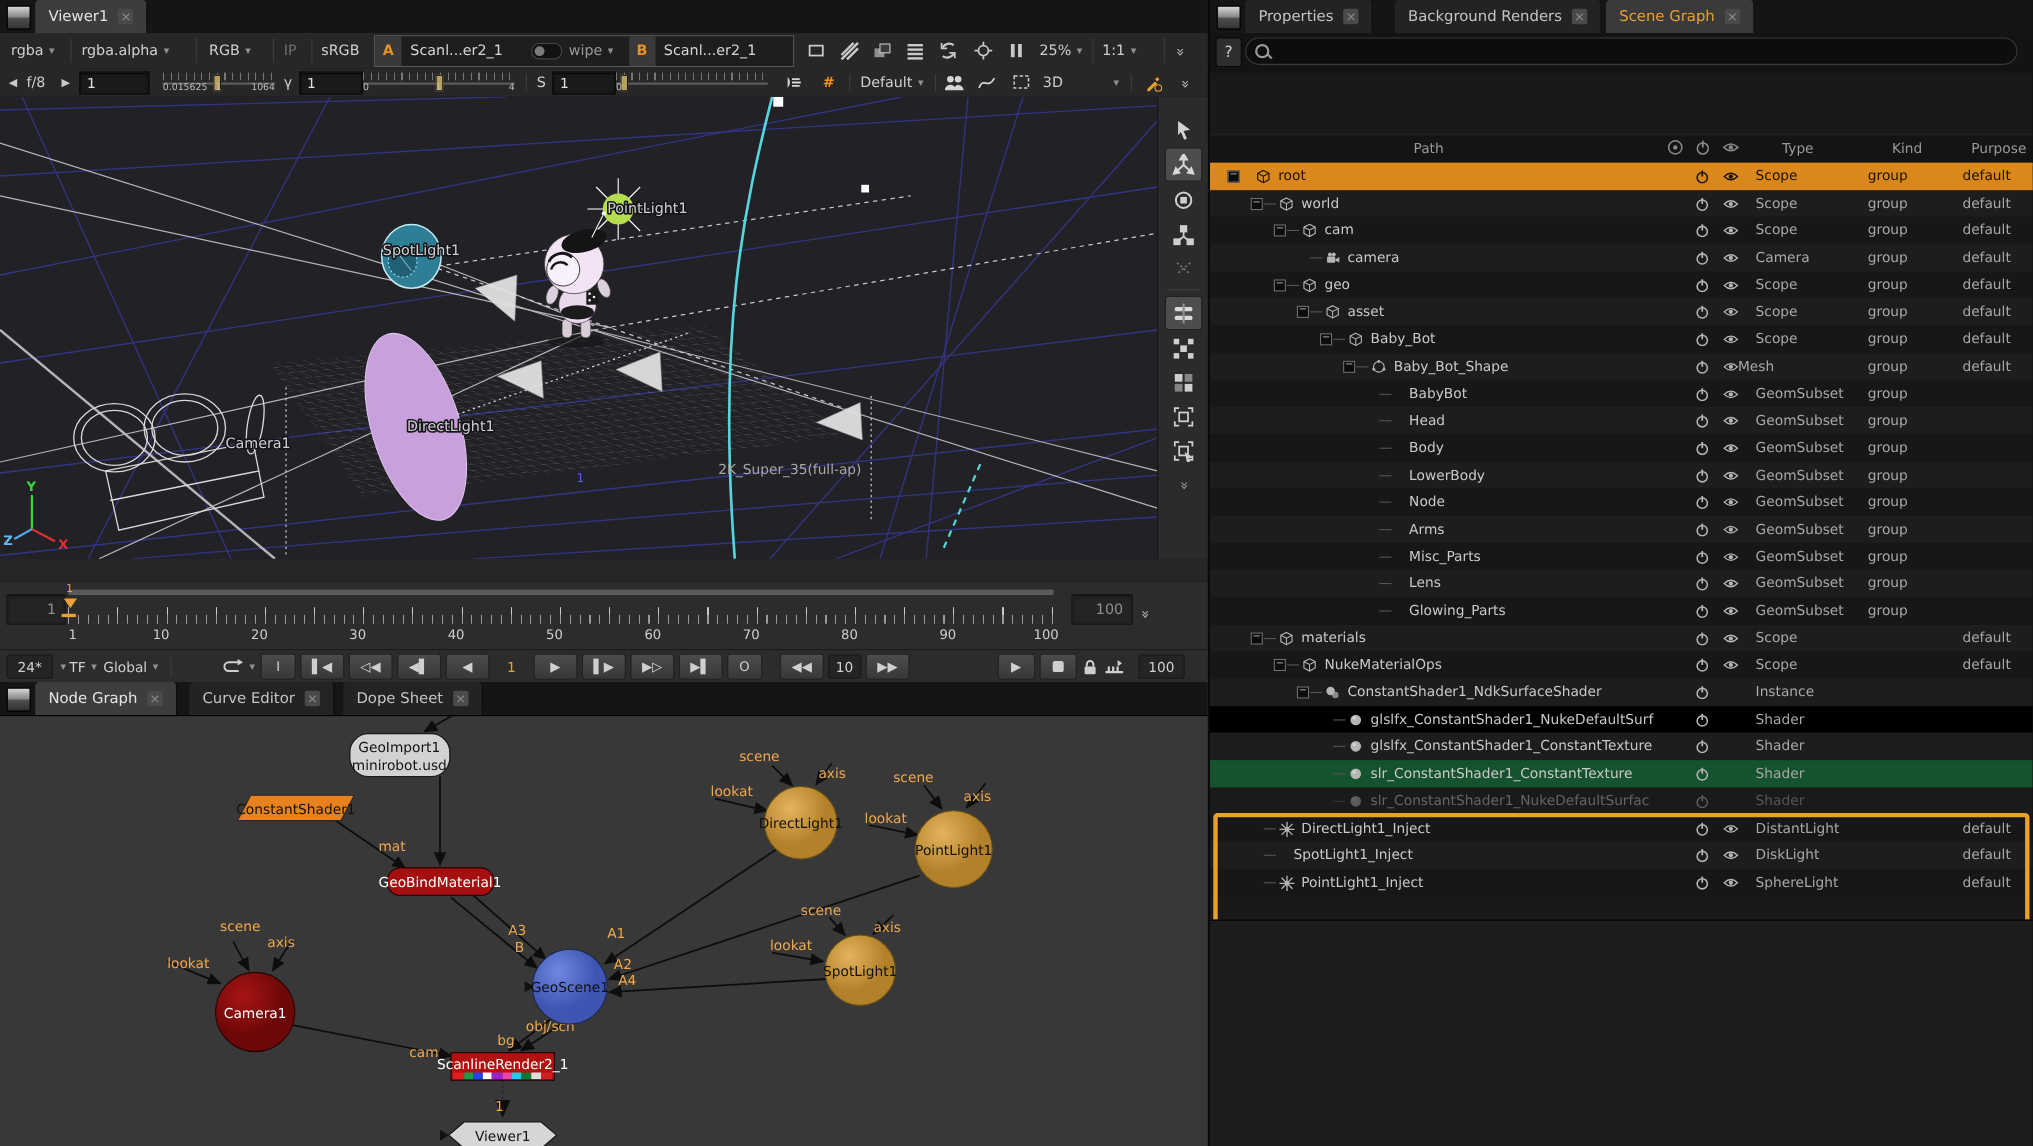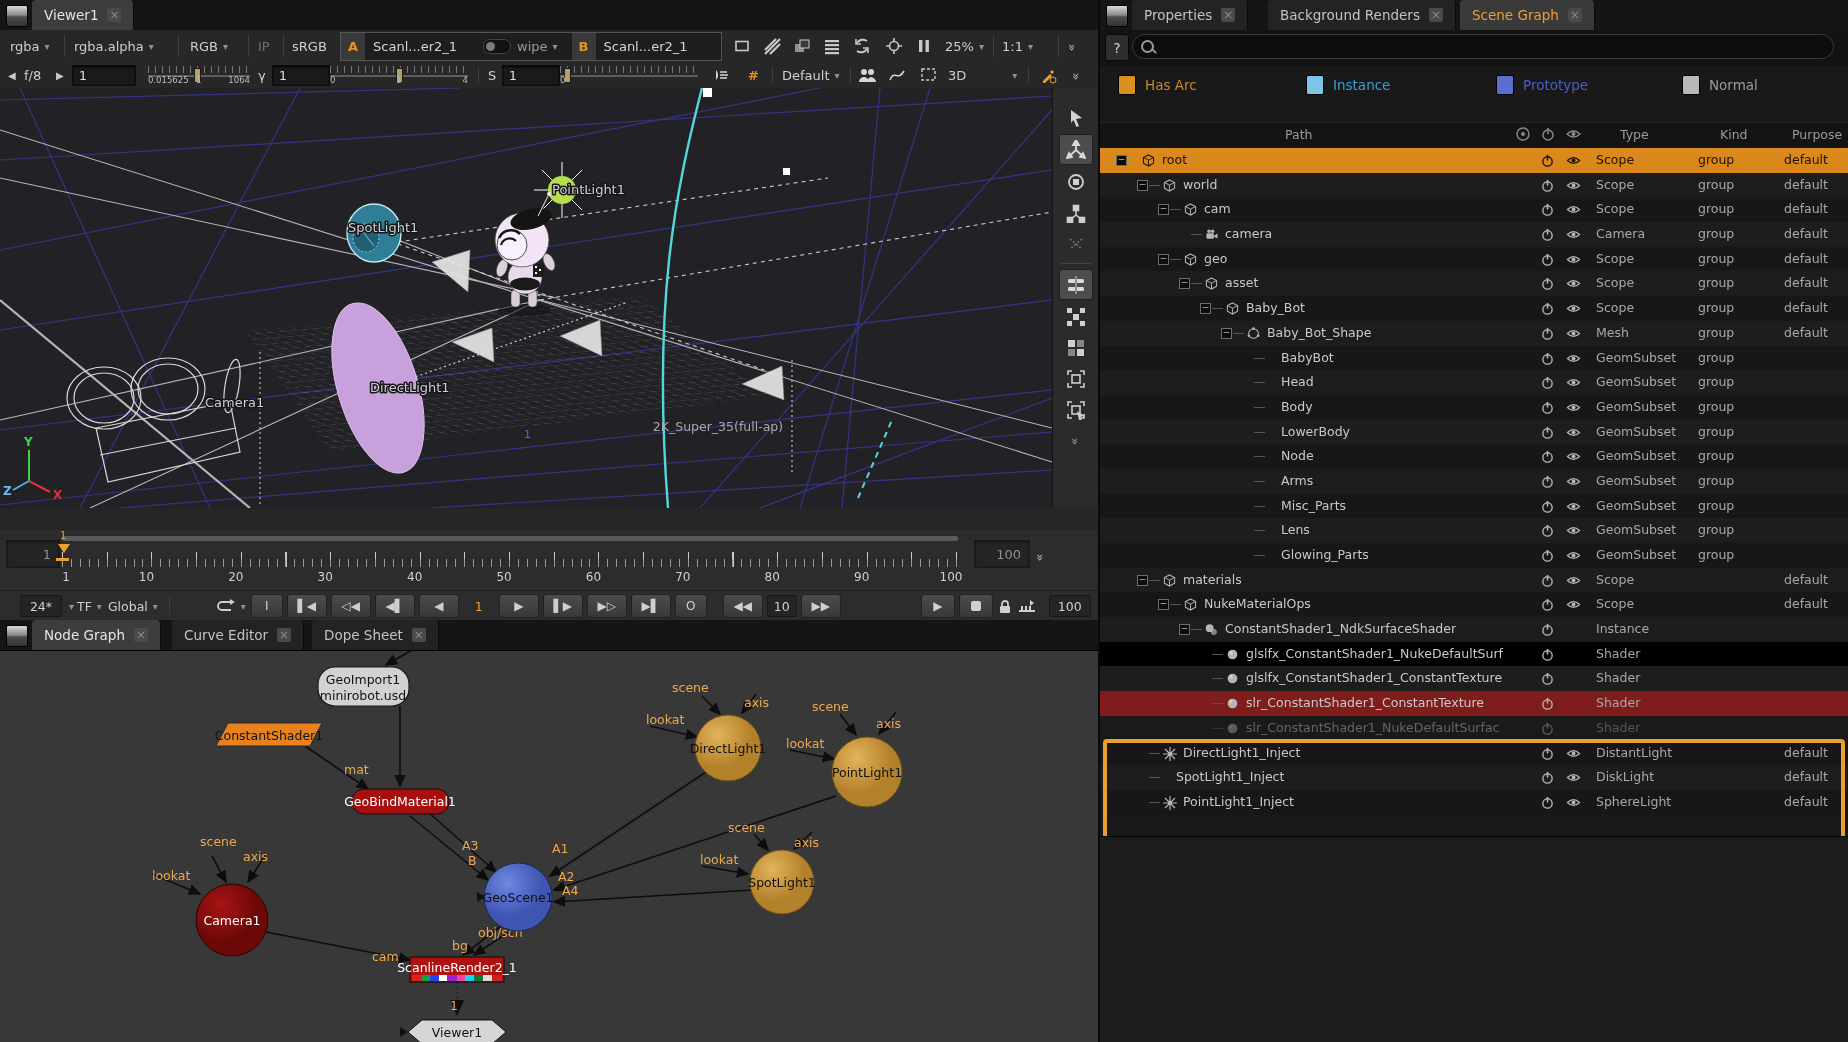--- a/index.html
+++ b/index.html
@@ -536,21 +536,21 @@
     <span id="ph-frame">1</span>
     <div id="playhead">
         <span class="tri"></span>
         <span class="bar"></span>
       </div>
     <div class="rangebox" style="left:974px;width:38px;">100</div>
     <span class="abs" style="left:1038px;top:16px"><span class="chev2">»</span></span>
   </div>
 
   <div id="playbar">
-    <span class="pb-field" style="width:40px;margin-left:20px">
+    <span class="pb-field" style="width:40px;margin-left:6px">
         <span>24*</span>
       </span>
     <span class="caret">▾</span>
     <span class="pb-txt">
         <span>TF</span>
         <span class="caret">▾</span>
       </span>
     <span class="pb-txt">
         <span>Global</span>
         <span class="caret">▾</span>
@@ -767,38 +767,20 @@
         <span class="x">×</span>
     </div>
   </div>
 
   <div id="sg-search-row">
     <span id="sg-help">?</span>
     <input id="sg-search" type="text" style="">
     <span class="mag"></span>
   </div>
 
-  <div id="sg-legend">
-    <span class="leg-item" style="left:18px">
-      <span class="leg-sw" style="background:#d9901f"></span>
-      <span style="color:#c98a28">Has Arc</span>
-      </span>
-    <span class="leg-item" style="left:206px">
-      <span class="leg-sw" style="background:#7cc4e8"></span>
-      <span style="color:#3f9fd4">Instance</span>
-      </span>
-    <span class="leg-item" style="left:396px">
-      <span class="leg-sw" style="background:#5a6ed0"></span>
-      <span style="color:#4b5fc0">Prototype</span>
-      </span>
-    <span class="leg-item" style="left:582px">
-      <span class="leg-sw" style="background:#b9b9b9"></span>
-      <span style="color:#9a9a9a">Normal</span>
-      </span>
-  </div>
 
   <div id="sg-header">
     <span style="left:185px">Path</span>
     <span style="left:416px">
       <svg width="14" height="14">
           <circle cx="7" cy="7" r="6" fill="none" stroke="#8a8a8a" stroke-width="1.4"></circle>
           <circle cx="7" cy="7" r="2" fill="#8a8a8a"></circle>
         </svg></span>
     <span style="left:441px">
       <svg width="14" height="14">
@@ -967,21 +949,21 @@
           </svg></span>
         <span class="sg-label" style="left:167px">Baby_Bot_Shape</span>
         <span style="left:441px;top:6px"><svg width="13" height="13" viewBox="0 0 14 14">
             <circle cx="7" cy="8" r="5" fill="none" stroke="#b5b5b5" stroke-width="1.5"></circle>
             <line x1="7" y1="1" x2="7" y2="7" stroke="#b5b5b5" stroke-width="1.7"></line>
           </svg></span>
         <span style="left:466px;top:6px"><svg width="15" height="13" viewBox="0 0 15 14">
             <path d="M1 7q6.5-6.4 13 0q-6.5 6.4-13 0z" fill="none" stroke="#b5b5b5" stroke-width="1.3"></path>
             <circle cx="7.5" cy="7" r="2.1" fill="#b5b5b5"></circle>
           </svg></span>
-        <span class="sg-col" style="left:496px">Mesh</span>
+        <span class="sg-col" style="left:480px">Mesh</span>
         <span class="sg-col" style="left:598px">group</span>
         <span class="sg-col" style="left:684px">default</span>
       </div>
       <div class="sg-row" style="background: rgb(23, 23, 23);">
         <span class="conn" style="left:154px;width:11px"></span>
         <span class="sg-label" style="left:181px">BabyBot</span>
         <span style="left:441px;top:6px"><svg width="13" height="13" viewBox="0 0 14 14">
             <circle cx="7" cy="8" r="5" fill="none" stroke="#b5b5b5" stroke-width="1.5"></circle>
             <line x1="7" y1="1" x2="7" y2="7" stroke="#b5b5b5" stroke-width="1.7"></line>
           </svg></span>
@@ -1192,21 +1174,21 @@
           </svg></span>
         <span class="sg-label" style="left:146px">glslfx_ConstantShader1_ConstantTexture</span>
         <span style="left:441px;top:6px"><svg width="13" height="13" viewBox="0 0 14 14">
             <circle cx="7" cy="8" r="5" fill="none" stroke="#b5b5b5" stroke-width="1.5"></circle>
             <line x1="7" y1="1" x2="7" y2="7" stroke="#b5b5b5" stroke-width="1.7"></line>
           </svg></span>
         <span class="sg-col" style="left:496px">Shader</span>
         <span class="sg-col" style="left:598px"></span>
         <span class="sg-col" style="left:684px"></span>
       </div>
-      <div class="sg-row" style="background: #7f1d1d;">
+      <div class="sg-row" style="background: #14532d;">
         <span class="conn" style="left:112px;width:11px"></span>
         <span style="left:126px;top:6px"><svg width="13" height="13" viewBox="0 0 14 14">
             <circle cx="7" cy="7" r="5.2" fill="#b5b5b5"></circle>
             <circle cx="5.4" cy="5.2" r="1.7" fill="#fff" opacity=".45"></circle>
           </svg></span>
         <span class="sg-label" style="left:146px">slr_ConstantShader1_ConstantTexture</span>
         <span style="left:441px;top:6px"><svg width="13" height="13" viewBox="0 0 14 14">
             <circle cx="7" cy="8" r="5" fill="none" stroke="#b5b5b5" stroke-width="1.5"></circle>
             <line x1="7" y1="1" x2="7" y2="7" stroke="#b5b5b5" stroke-width="1.7"></line>
           </svg></span>

